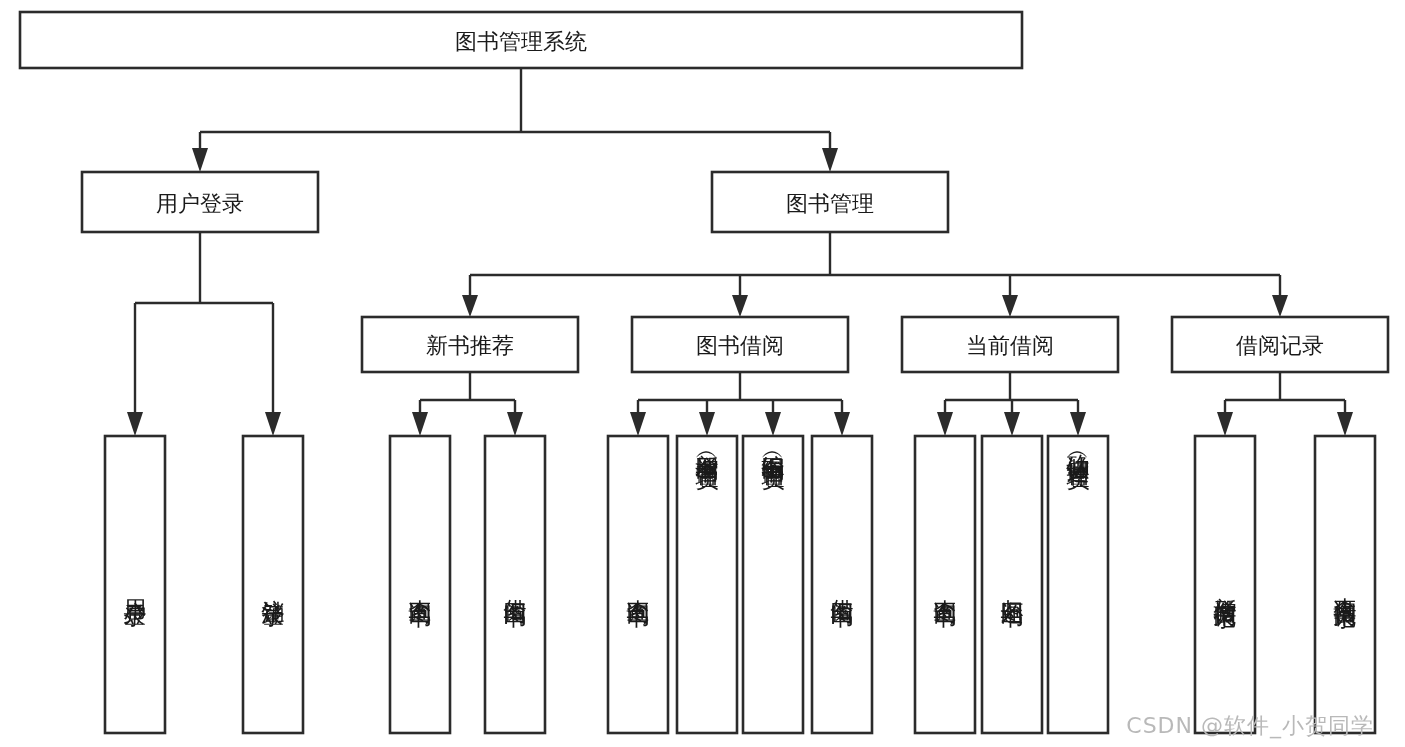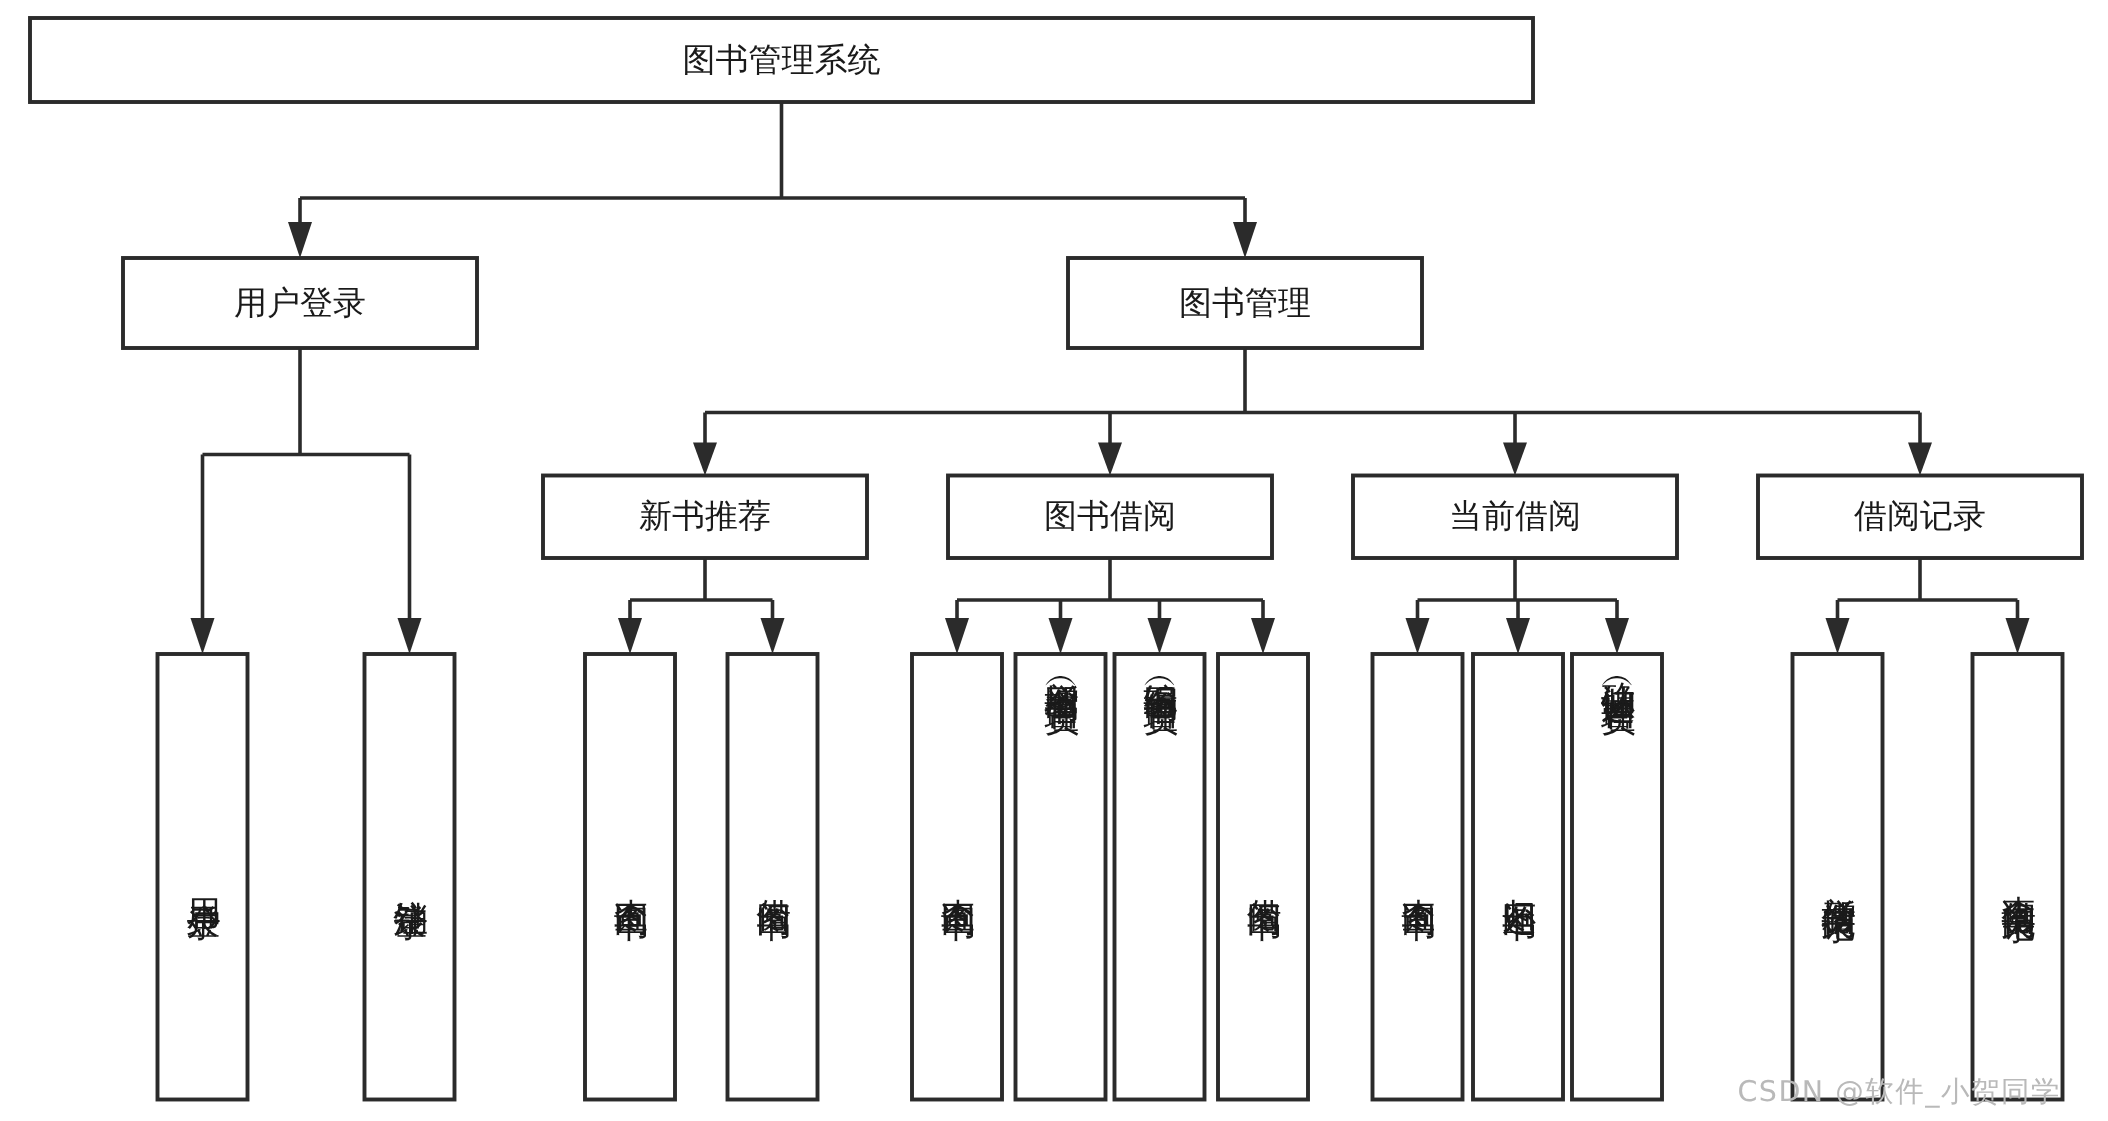--- a/index.html
+++ b/index.html
@@ -64,21 +64,21 @@
     letter-spacing: 2px;
     color: #1a1a1a;
     white-space: nowrap;
     text-align: center;
   }
   #watermark {
     position: absolute;
     right: 12px;
     bottom: 6px;
     font-family: "DejaVu Sans", "Liberation Sans", sans-serif;
-    font-size: 19px;
+    font-size: 22px;
     color: #b9b9b9;
     letter-spacing: 1px;
     user-select: none;
     white-space: nowrap;
   }
 </style>
 </head>
 <body>
 
 <div id="diagram-root">

